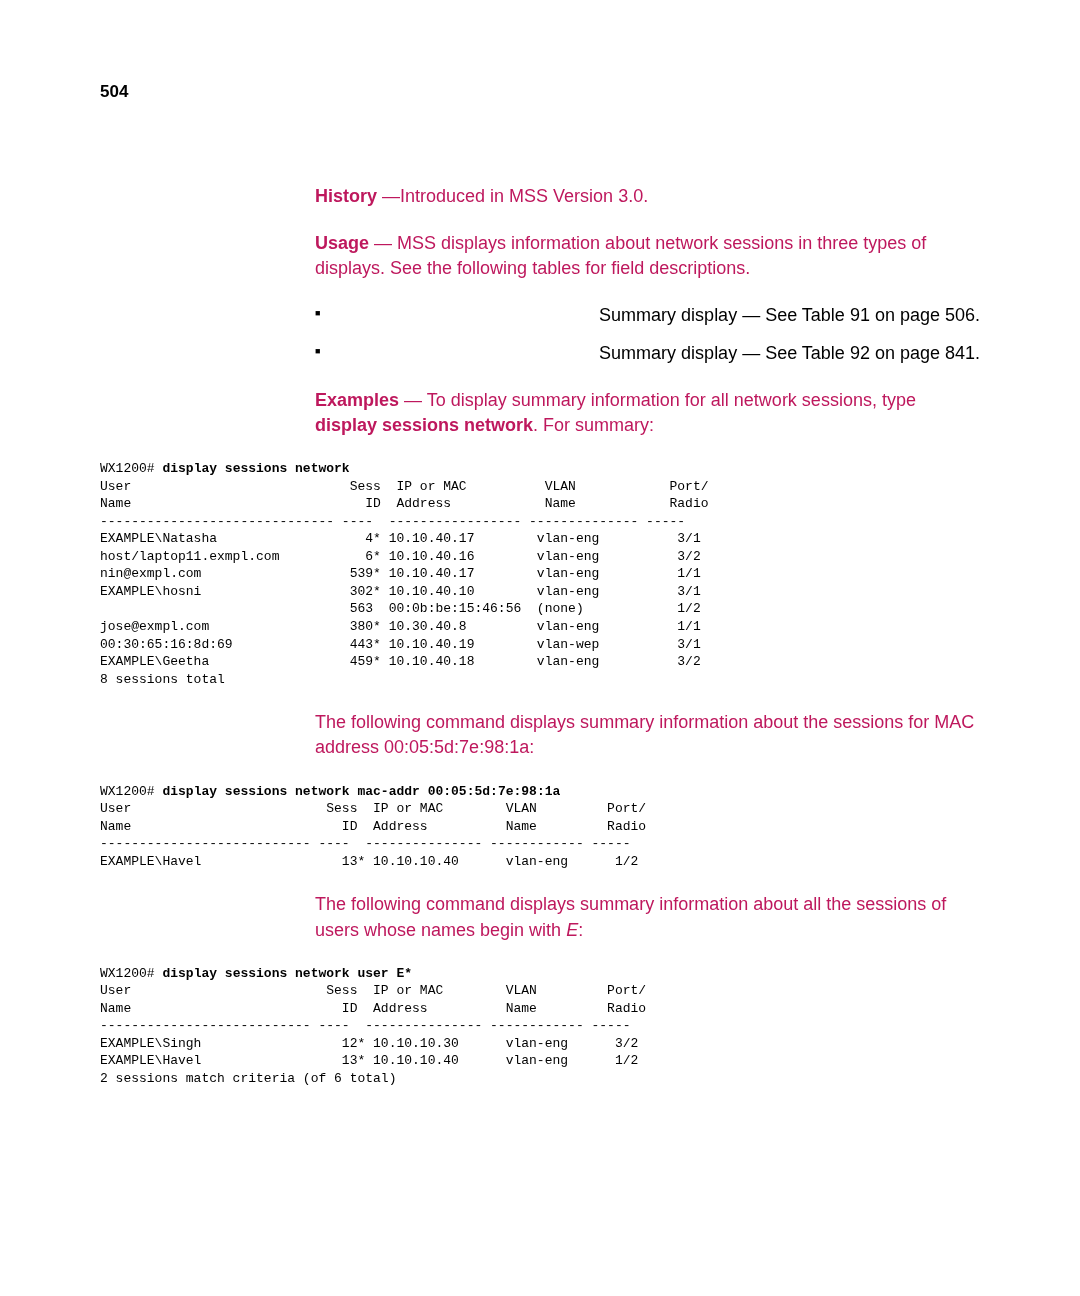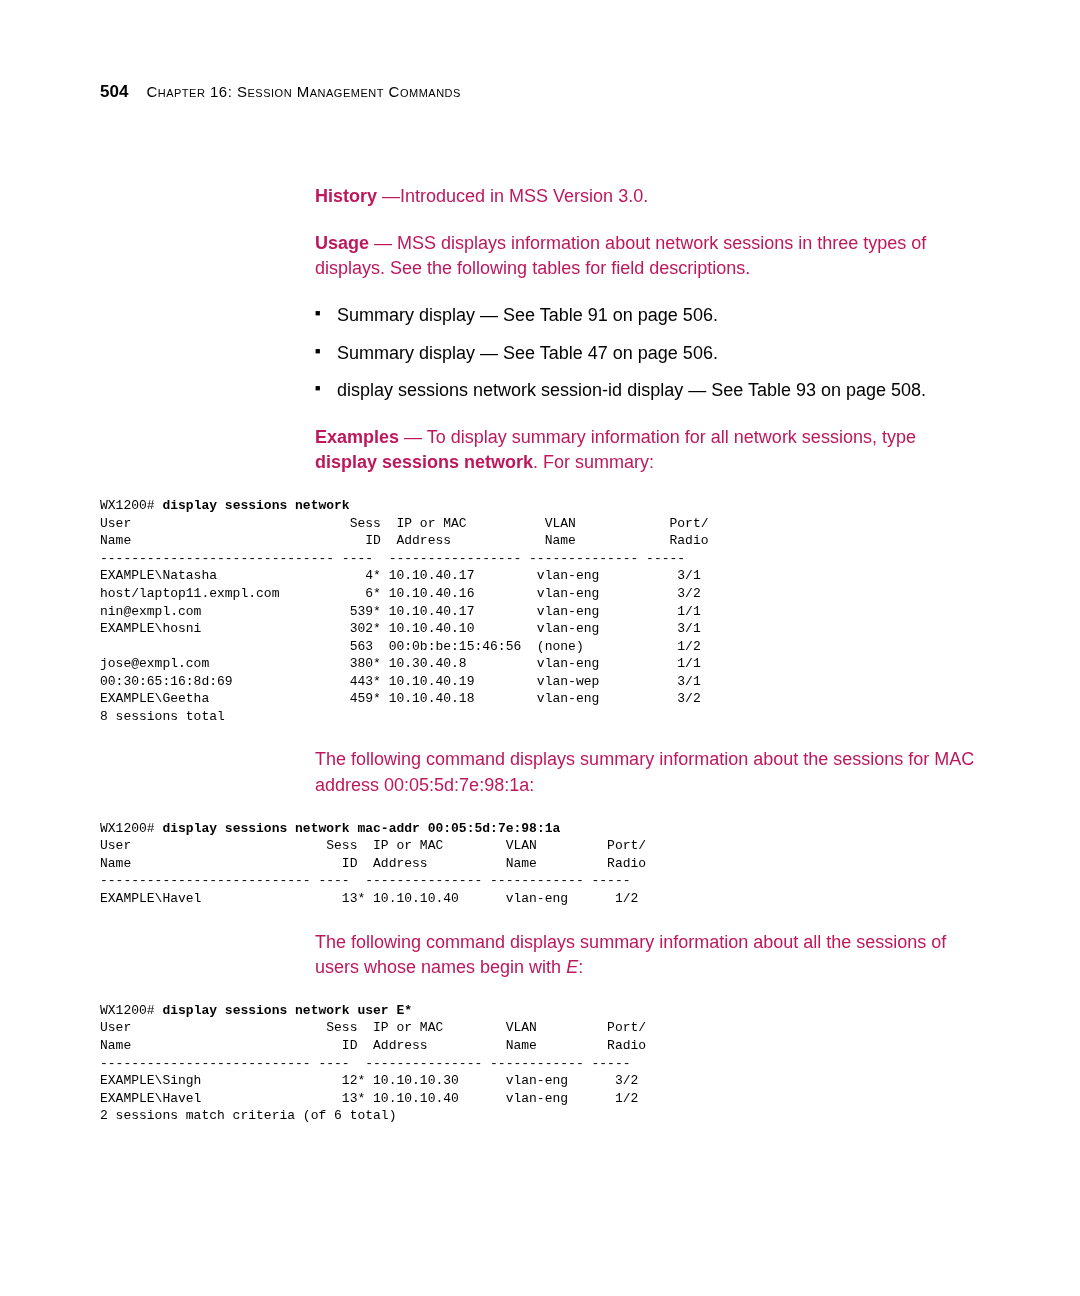--- a/index.html
+++ b/index.html
@@ -11,20 +11,21 @@
       height: 1296px;
       padding: 80px 100px 40px 100px;
       font-size: 17px;
       line-height: 1.4;
     }
     .header {
       display: flex;
       align-items: baseline;
       gap: 18px;
       margin-bottom: 80px;
+      flex-direction: column;
     }
     .page-num {
       font-weight: bold;
       font-size: 17px;
     }
     .chapter-title {
       font-variant: small-caps;
       font-size: 15px;
       letter-spacing: 0.5px;
     }
@@ -38,20 +39,21 @@
     .bullet-list {
       margin-left: 215px;
       list-style: none;
       margin-bottom: 22px;
     }
     .bullet-list li {
       position: relative;
       padding-left: 22px;
       margin-bottom: 12px;
       font-size: 18px;
+      text-align: right;
     }
     .bullet-list li::before {
       content: "■";
       position: absolute;
       left: 0;
       top: 4px;
       font-size: 9px;
     }
     .mono-block {
       font-family: "Courier New", Courier, monospace;
@@ -61,35 +63,33 @@
       margin-bottom: 22px;
     }
     .mono-block .cmd { font-weight: bold; }
     .italic { font-style: italic; }
   </style>
 </head>
 <body>
 
 <div class="header">
   <span class="page-num">504</span>
-  <span class="chapter-title">Chapter 16: Session Management Commands</span>
 </div>
 
 <p class="body-text">
   <span class="lead">History</span><span> —Introduced in MSS Version 3.0.</span>
 </p>
 
 <p class="body-text">
   <span class="lead">Usage</span><span> — MSS displays information about network sessions in three types of displays. See the following tables for field descriptions.</span>
 </p>
 
 <ul class="bullet-list">
   <li><span class="lead">Summary display</span><span> — See Table 91 on page 506.</span></li>
-  <li><span class="lead">Summary display</span><span> — See Table 47 on page 506.</span></li>
-  <li><span class="lead">display sessions network session-id</span><span> display — See Table 93 on page 508.</span></li>
+  <li><span class="lead">Summary display</span><span> — See Table 92 on page 841.</span></li>
 </ul>
 
 <p class="body-text">
   <span class="lead">Examples</span><span> — To display summary information for all network sessions, type </span><span class="lead">display sessions network</span><span>. For summary:</span>
 </p>
 
 <div class="mono-block"><span>WX1200# </span><span class="cmd">display sessions network</span>
 <span>User                            Sess  IP or MAC          VLAN            Port/</span>
 <span>Name                              ID  Address            Name            Radio</span>
 <span>------------------------------ ----  ----------------- -------------- -----</span>

